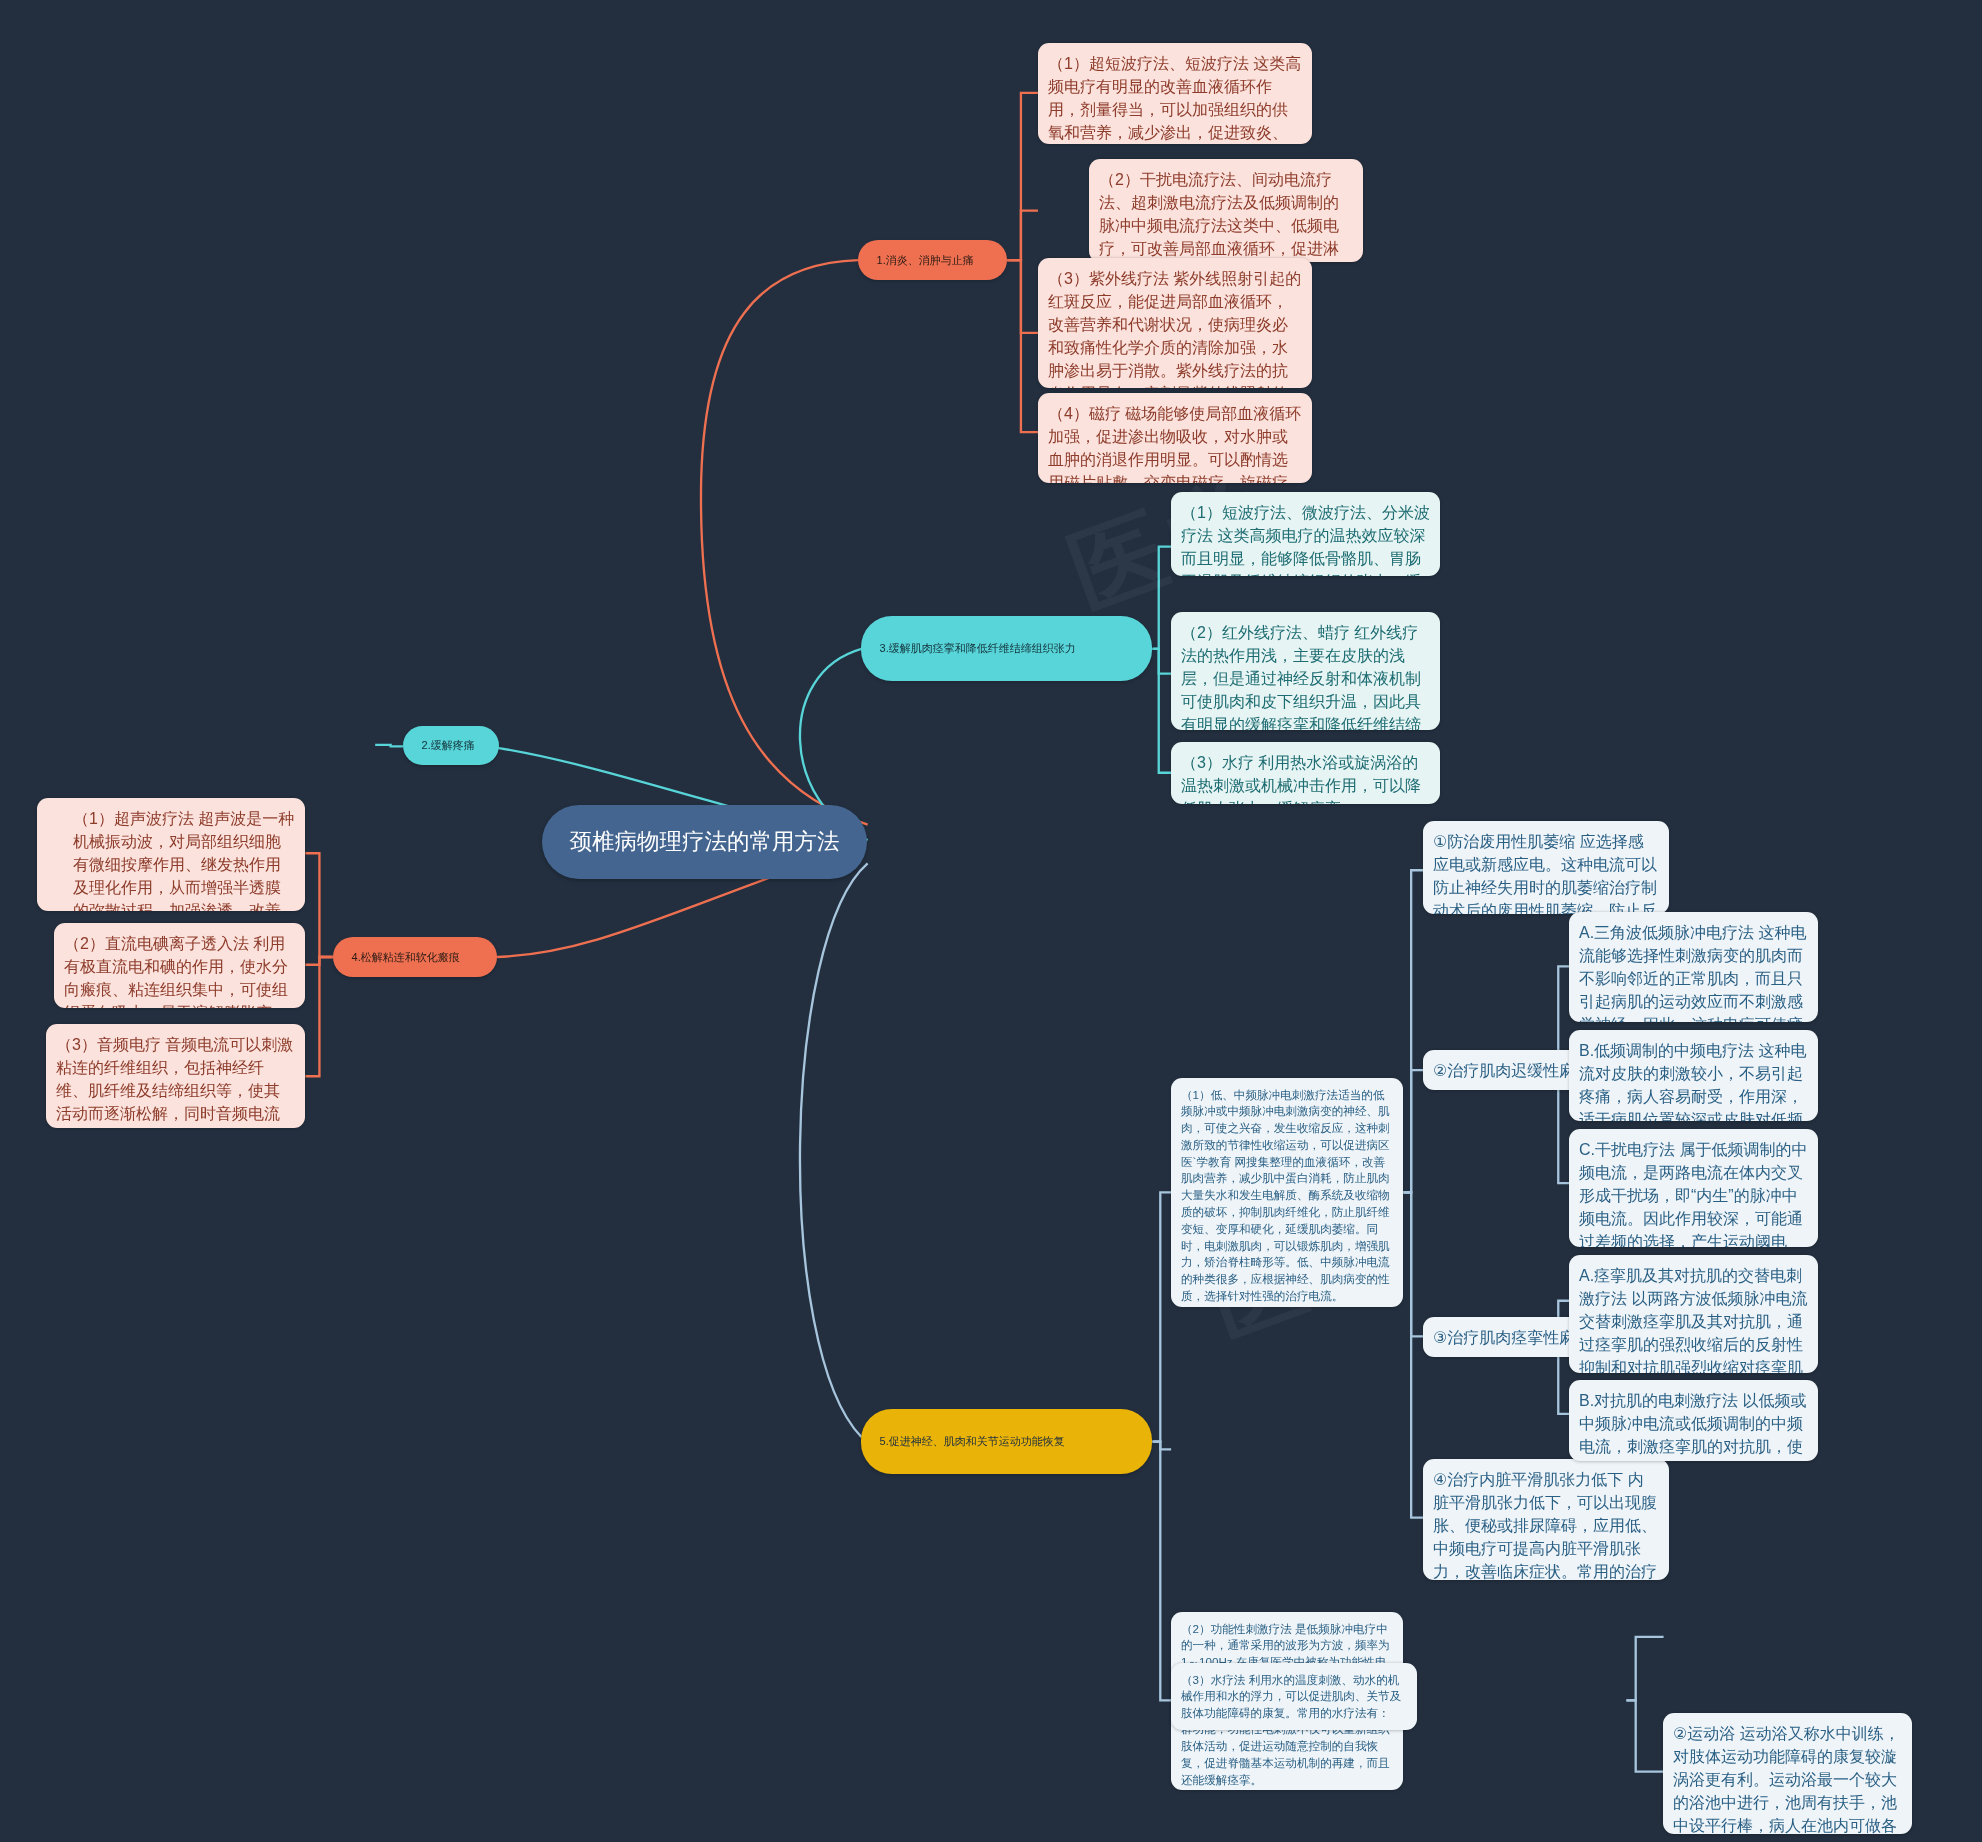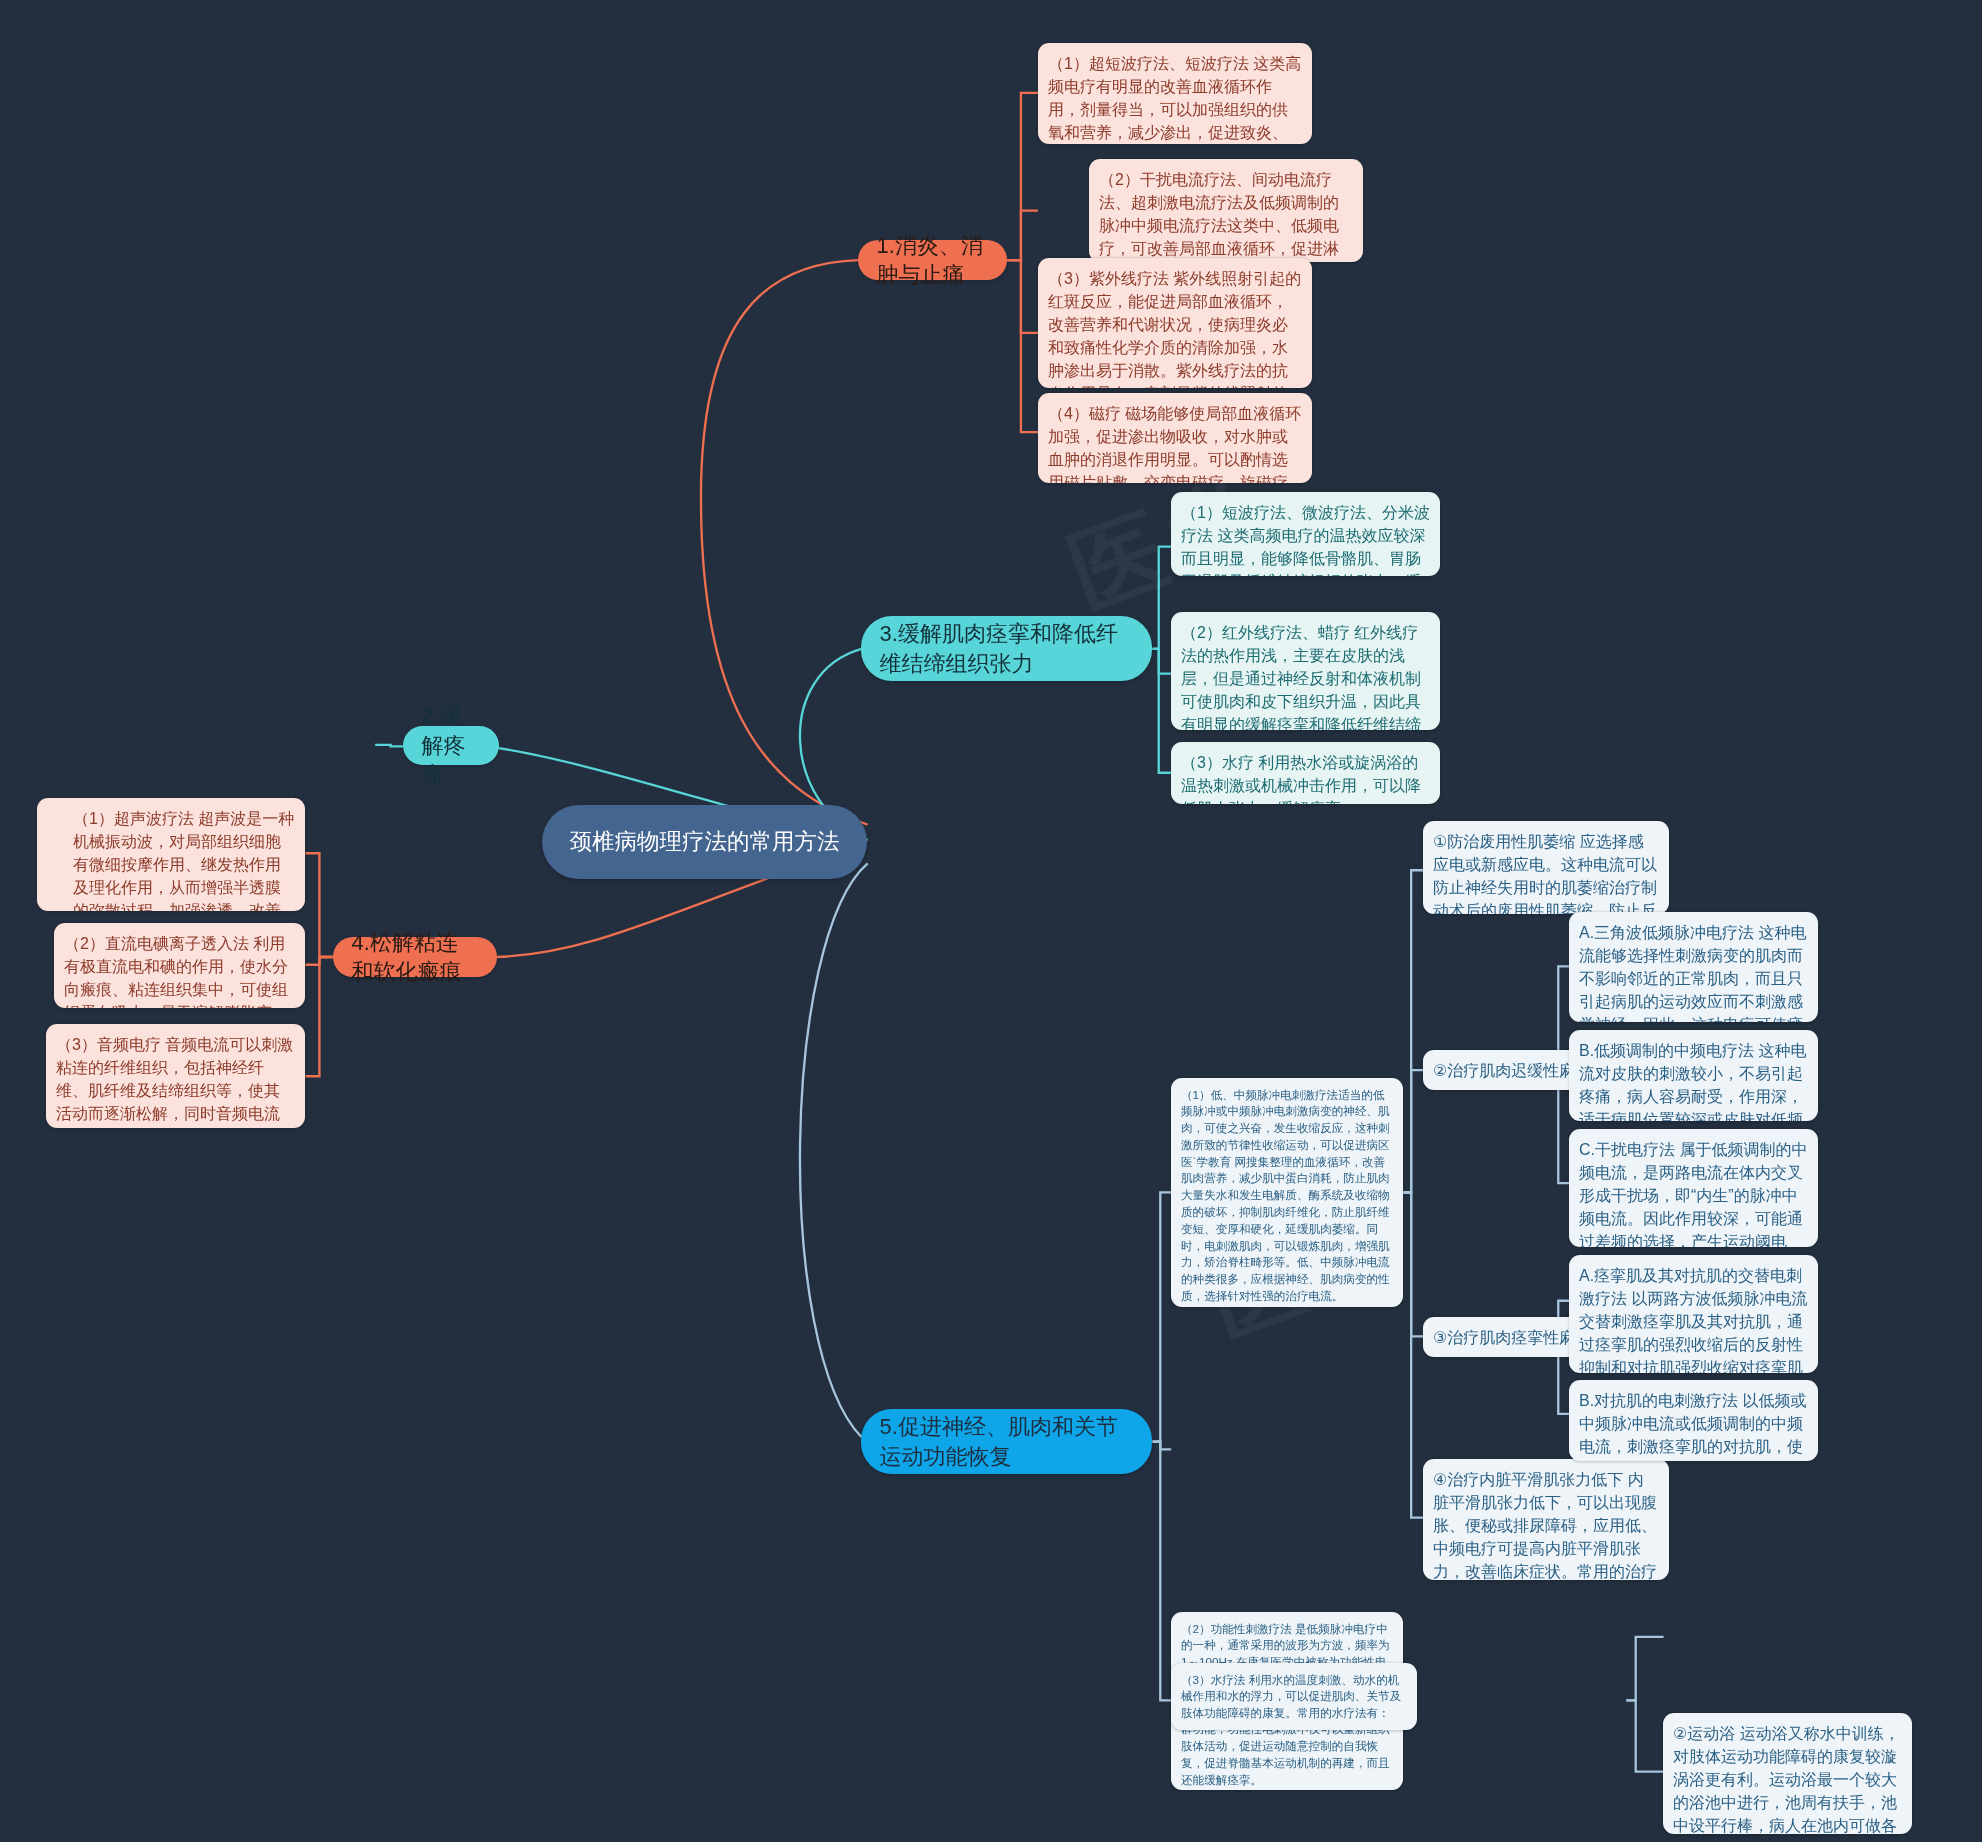--- a/index.html
+++ b/index.html
@@ -25,30 +25,30 @@
     line-height:1.42;
     text-align:center;
     padding:17px 26px;
     display:flex;align-items:center;justify-content:center;
     box-shadow:0 1.5px 4.6px rgba(0,0,0,.25);
   }
 
   
   .branch{
     border-radius:31px;
-    font-size:22px;
+    font-size:11px;
     line-height:1.34;
     padding:9.3px 18.6px;
     color:#1b2430;
     display:flex;align-items:center;
     box-shadow:0 1.5px 3.9px rgba(0,0,0,.2);
   }
   .branch.orange{background:#ef7050;color:#2a1a14;}
   .branch.cyan{background:#58d5d8;color:#12313a;}
-  .branch.steel{background:#0ea5e9;color:#1c2e3e;}
+  .branch.steel{background:#eab308;color:#1c2e3e;}
 
   
   .card{
     border-radius:11px;
     font-size:16px;
     line-height:1.45;
     padding:8.5px 10px;
     box-sizing:border-box;
     box-shadow:0 0.8px 3.1px rgba(0,0,0,.22);
     overflow:hidden;

